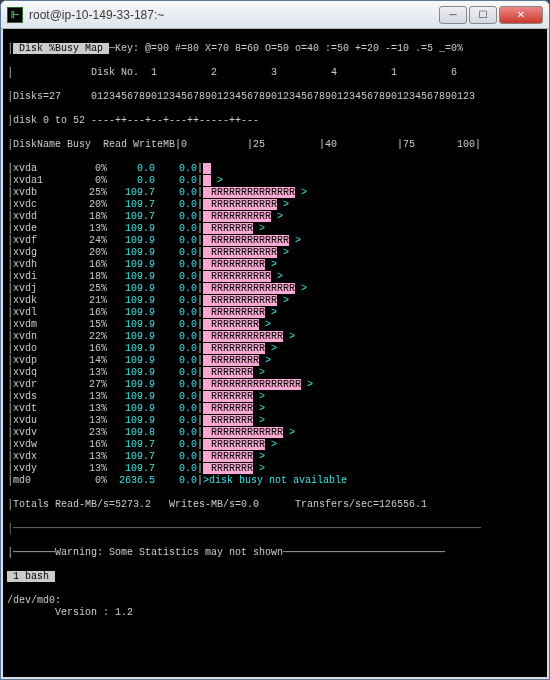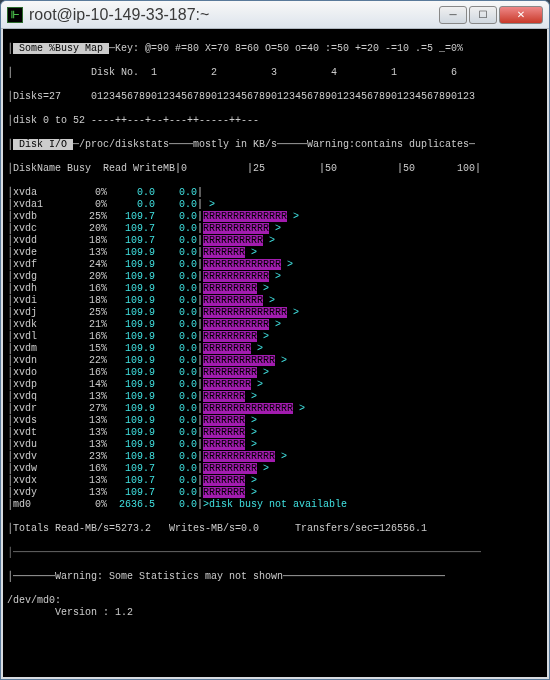--- a/index.html
+++ b/index.html
@@ -39,21 +39,21 @@
   justify-content: center;
   color: #4ac04a;
   font-size: 10px;
   font-weight: bold;
   margin-right: 6px;
 }
 .titlebar .title {
   flex: 1;
   color: #3a3a3a;
   font-family: "Segoe UI", sans-serif;
-  font-size: 16px;
+  font-size: 12px;
 }
 .winbtns { display: flex; gap: 2px; }
 .winbtn {
   width: 28px; height: 18px;
   border-radius: 3px;
   border: 1px solid #888;
   display: flex; align-items: center; justify-content: center;
   font-family: sans-serif;
   font-size: 10px;
   color: #333;
@@ -69,21 +69,21 @@
   background: #000;
   color: #ccc;
   padding: 2px 4px;
   overflow: hidden;
   line-height: 12px;
   white-space: pre;
   border: 2px solid #d8dce0;
   border-top: none;
 }
 .cyan { color: #40e0e0; }
-.cyan-bg { background: #a21caf; color: #000; }
+.cyan-bg { background: #f9a8d4; color: #000; padding-left: 8px; }
 .hi { background: #ccc; color: #000; }
 .row { display: flex; }
 .dname { display: inline-block; width: 58px; }
 .busy { display: inline-block; width: 36px; text-align: right; }
 .rd   { display: inline-block; width: 48px; text-align: right; color: #40e0e0; }
 .wr   { display: inline-block; width: 42px; text-align: right; color: #40e0e0; }
 .bar  { display: inline-block; }
 #disk-rows .row { height: 12px; }
 .sep { color: #888; }
 </style>
@@ -95,26 +95,26 @@
     <span class="icon">⊩</span>
     <span class="title">root@ip-10-149-33-187:~</span>
     <div class="winbtns">
       <div class="winbtn">─</div>
       <div class="winbtn">☐</div>
       <div class="winbtn close">✕</div>
     </div>
   </div>
 
   <div class="terminal">
-<div>│<span class="hi"> Some %Busy Map </span>─<span>Key: @=90 #=80 X=70 8=60 O=50 o=40 :=50 +=20 -=10 .=5 _=0%</span></div>
+<div>│<span class="hi"> Disk %Busy Map </span>─<span>Key: @=90 #=80 X=70 8=60 O=50 o=40 :=50 +=20 -=10 .=5 _=0%</span></div>
 <div>│<span>             Disk No.  1         2         3         4         1         6</span></div>
 <div>│<span>Disks=27     0123456789012345678901234567890123456789012345678901234567890123</span></div>
 <div>│<span>disk 0 to 52 ----++---+--+---++-----++---</span></div>
-<div>│<span class="hi"> Disk I/O </span><span>─/proc/diskstats────mostly in KB/s─────Warning:contains duplicates─</span></div>
-<div>│<span>DiskName Busy  Read WriteMB|0          |25         |50          |50       100|</span></div>
+<div>│<span>DiskName Busy  Read WriteMB|0          |25         |40          |75       100|</span></div>
 <div id="disk-rows"><div class="row">│<span class="dname">xvda</span><span class="busy">0%</span><span class="rd">0.0</span><span class="wr">0.0</span><span>|</span><span class="bar"><span class="cyan-bg"></span><span class="cyan"> </span></span></div><div class="row">│<span class="dname">xvda1</span><span class="busy">0%</span><span class="rd">0.0</span><span class="wr">0.0</span><span>|</span><span class="bar"><span class="cyan-bg"></span><span class="cyan"> &gt;</span></span></div><div class="row">│<span class="dname">xvdb</span><span class="busy">25%</span><span class="rd">109.7</span><span class="wr">0.0</span><span>|</span><span class="bar"><span class="cyan-bg">RRRRRRRRRRRRRR</span><span class="cyan"> &gt;</span></span></div><div class="row">│<span class="dname">xvdc</span><span class="busy">20%</span><span class="rd">109.7</span><span class="wr">0.0</span><span>|</span><span class="bar"><span class="cyan-bg">RRRRRRRRRRR</span><span class="cyan"> &gt;</span></span></div><div class="row">│<span class="dname">xvdd</span><span class="busy">18%</span><span class="rd">109.7</span><span class="wr">0.0</span><span>|</span><span class="bar"><span class="cyan-bg">RRRRRRRRRR</span><span class="cyan"> &gt;</span></span></div><div class="row">│<span class="dname">xvde</span><span class="busy">13%</span><span class="rd">109.9</span><span class="wr">0.0</span><span>|</span><span class="bar"><span class="cyan-bg">RRRRRRR</span><span class="cyan"> &gt;</span></span></div><div class="row">│<span class="dname">xvdf</span><span class="busy">24%</span><span class="rd">109.9</span><span class="wr">0.0</span><span>|</span><span class="bar"><span class="cyan-bg">RRRRRRRRRRRRR</span><span class="cyan"> &gt;</span></span></div><div class="row">│<span class="dname">xvdg</span><span class="busy">20%</span><span class="rd">109.9</span><span class="wr">0.0</span><span>|</span><span class="bar"><span class="cyan-bg">RRRRRRRRRRR</span><span class="cyan"> &gt;</span></span></div><div class="row">│<span class="dname">xvdh</span><span class="busy">16%</span><span class="rd">109.9</span><span class="wr">0.0</span><span>|</span><span class="bar"><span class="cyan-bg">RRRRRRRRR</span><span class="cyan"> &gt;</span></span></div><div class="row">│<span class="dname">xvdi</span><span class="busy">18%</span><span class="rd">109.9</span><span class="wr">0.0</span><span>|</span><span class="bar"><span class="cyan-bg">RRRRRRRRRR</span><span class="cyan"> &gt;</span></span></div><div class="row">│<span class="dname">xvdj</span><span class="busy">25%</span><span class="rd">109.9</span><span class="wr">0.0</span><span>|</span><span class="bar"><span class="cyan-bg">RRRRRRRRRRRRRR</span><span class="cyan"> &gt;</span></span></div><div class="row">│<span class="dname">xvdk</span><span class="busy">21%</span><span class="rd">109.9</span><span class="wr">0.0</span><span>|</span><span class="bar"><span class="cyan-bg">RRRRRRRRRRR</span><span class="cyan"> &gt;</span></span></div><div class="row">│<span class="dname">xvdl</span><span class="busy">16%</span><span class="rd">109.9</span><span class="wr">0.0</span><span>|</span><span class="bar"><span class="cyan-bg">RRRRRRRRR</span><span class="cyan"> &gt;</span></span></div><div class="row">│<span class="dname">xvdm</span><span class="busy">15%</span><span class="rd">109.9</span><span class="wr">0.0</span><span>|</span><span class="bar"><span class="cyan-bg">RRRRRRRR</span><span class="cyan"> &gt;</span></span></div><div class="row">│<span class="dname">xvdn</span><span class="busy">22%</span><span class="rd">109.9</span><span class="wr">0.0</span><span>|</span><span class="bar"><span class="cyan-bg">RRRRRRRRRRRR</span><span class="cyan"> &gt;</span></span></div><div class="row">│<span class="dname">xvdo</span><span class="busy">16%</span><span class="rd">109.9</span><span class="wr">0.0</span><span>|</span><span class="bar"><span class="cyan-bg">RRRRRRRRR</span><span class="cyan"> &gt;</span></span></div><div class="row">│<span class="dname">xvdp</span><span class="busy">14%</span><span class="rd">109.9</span><span class="wr">0.0</span><span>|</span><span class="bar"><span class="cyan-bg">RRRRRRRR</span><span class="cyan"> &gt;</span></span></div><div class="row">│<span class="dname">xvdq</span><span class="busy">13%</span><span class="rd">109.9</span><span class="wr">0.0</span><span>|</span><span class="bar"><span class="cyan-bg">RRRRRRR</span><span class="cyan"> &gt;</span></span></div><div class="row">│<span class="dname">xvdr</span><span class="busy">27%</span><span class="rd">109.9</span><span class="wr">0.0</span><span>|</span><span class="bar"><span class="cyan-bg">RRRRRRRRRRRRRRR</span><span class="cyan"> &gt;</span></span></div><div class="row">│<span class="dname">xvds</span><span class="busy">13%</span><span class="rd">109.9</span><span class="wr">0.0</span><span>|</span><span class="bar"><span class="cyan-bg">RRRRRRR</span><span class="cyan"> &gt;</span></span></div><div class="row">│<span class="dname">xvdt</span><span class="busy">13%</span><span class="rd">109.9</span><span class="wr">0.0</span><span>|</span><span class="bar"><span class="cyan-bg">RRRRRRR</span><span class="cyan"> &gt;</span></span></div><div class="row">│<span class="dname">xvdu</span><span class="busy">13%</span><span class="rd">109.9</span><span class="wr">0.0</span><span>|</span><span class="bar"><span class="cyan-bg">RRRRRRR</span><span class="cyan"> &gt;</span></span></div><div class="row">│<span class="dname">xvdv</span><span class="busy">23%</span><span class="rd">109.8</span><span class="wr">0.0</span><span>|</span><span class="bar"><span class="cyan-bg">RRRRRRRRRRRR</span><span class="cyan"> &gt;</span></span></div><div class="row">│<span class="dname">xvdw</span><span class="busy">16%</span><span class="rd">109.7</span><span class="wr">0.0</span><span>|</span><span class="bar"><span class="cyan-bg">RRRRRRRRR</span><span class="cyan"> &gt;</span></span></div><div class="row">│<span class="dname">xvdx</span><span class="busy">13%</span><span class="rd">109.7</span><span class="wr">0.0</span><span>|</span><span class="bar"><span class="cyan-bg">RRRRRRR</span><span class="cyan"> &gt;</span></span></div><div class="row">│<span class="dname">xvdy</span><span class="busy">13%</span><span class="rd">109.7</span><span class="wr">0.0</span><span>|</span><span class="bar"><span class="cyan-bg">RRRRRRR</span><span class="cyan"> &gt;</span></span></div><div class="row">│<span class="dname">md0</span><span class="busy">0%</span><span class="rd">2636.5</span><span class="wr">0.0</span><span>|</span><span class="bar"><span class="cyan">&gt;disk busy not available</span></span></div></div>
 <div>│<span>Totals Read-MB/s=5273.2   Writes-MB/s=0.0      Transfers/sec=126556.1</span></div>
 <div class="sep">│──────────────────────────────────────────────────────────────────────────────</div>
 <div>│<span>───────Warning: Some Statistics may not shown───────────────────────────</span></div>
+<div><span class="hi"> 1 bash </span></div>
 <div id="mdstat"><div>/dev/md0:</div><div>        Version : 1.2</div></div>
 
   </div>
 </div>
 
 </body></html>

